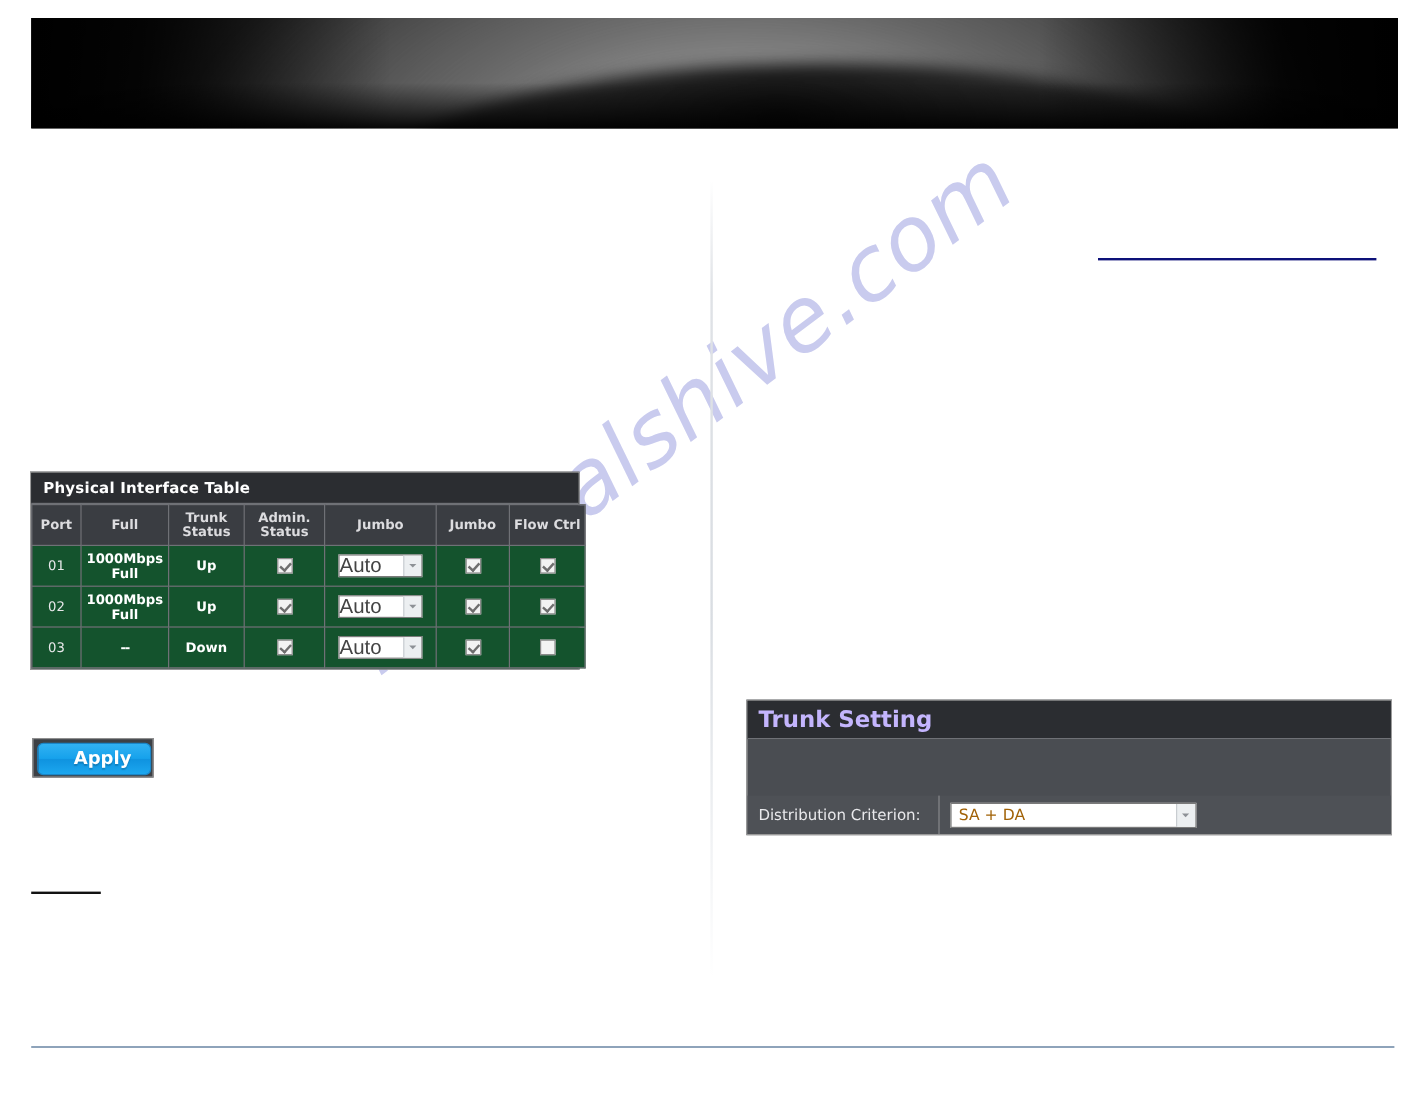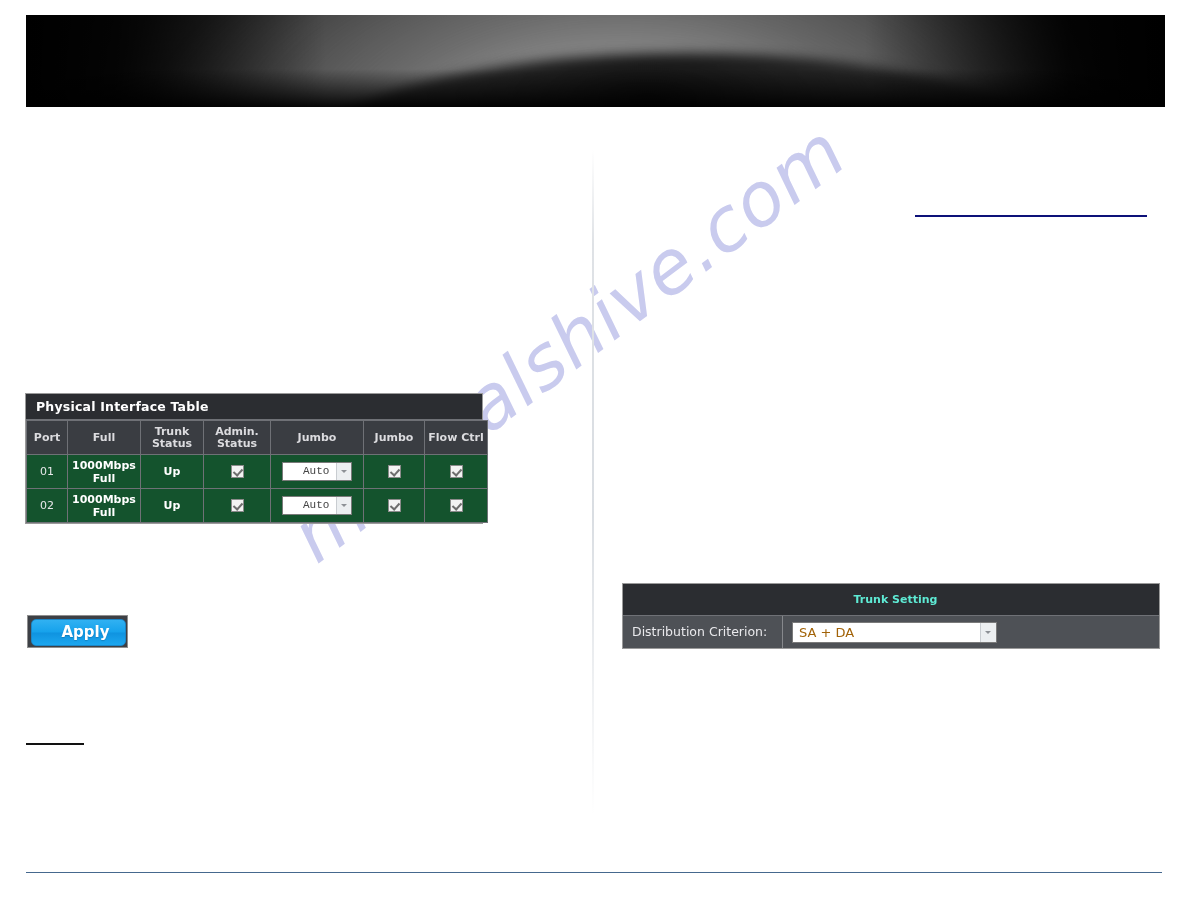--- a/index.html
+++ b/index.html
@@ -240,25 +240,25 @@
     height: 19px;
     background: #ffffff;
     border: 1px solid #7a7a7a;
     box-sizing: border-box;
     position: relative;
     text-align: left;
     vertical-align: middle;
   }
   .sel .sel-txt {
     display: block;
-    padding-left: 20px;
+    padding-left: 0;
     line-height: 17px;
-    font-size: 11px;
+    font-size: 17px;
     color: #444444;
-    font-family: Liberation Mono, monospace;
+    font-family: Liberation Sans, sans-serif;
   }
   .sel .sel-btn {
     position: absolute;
     right: 0;
     top: 0;
     width: 15px;
     height: 17px;
     background: #eceff1;
     border-left: 1px solid #c9cdd1;
     box-sizing: border-box;
@@ -310,32 +310,32 @@
     width: 538px;
     border: 1px solid #9a9a9a;
     box-sizing: border-box;
     background: #4a4d52;
   }
   #trunk .tr-title {
     height: 32px;
     line-height: 32px;
     padding-left: 9px;
     background: #2b2d31;
-    color: #5eead4;
-    font-size: 11px;
+    color: #c4b5fd;
+    font-size: 19px;
     font-weight: bold;
     border-bottom: 1px solid #6f7176;
     box-sizing: border-box;
-    text-align: center;
   }
   #trunk .tr-row {
     display: flex;
     align-items: center;
     height: 32px;
     background: #4e5156;
+    margin-top: 47px;
   }
   #trunk .tr-label {
     width: 160px;
     height: 32px;
     line-height: 32px;
     padding-left: 9px;
     color: #e9e9ec;
     font-size: 12.5px;
     border-right: 1px solid #86888c;
     box-sizing: border-box;
@@ -453,20 +453,36 @@
           <td>
             <span class="sel">
               <span class="sel-txt">Auto</span>
               <span class="sel-btn"></span>
             </span>
           </td>
           <td><span class="cbox checked"></span></td>
           <td><span class="cbox checked"></span></td>
         </tr>
 
+        <tr>
+          <td><span>03</span></td>
+          <td>
+            <span class="dash">--</span>
+          </td>
+          <td><span class="bold">Down</span></td>
+          <td><span class="cbox checked"></span></td>
+          <td>
+            <span class="sel">
+              <span class="sel-txt">Auto</span>
+              <span class="sel-btn"></span>
+            </span>
+          </td>
+          <td><span class="cbox checked"></span></td>
+          <td><span class="cbox"></span></td>
+        </tr>
       </tbody>
     </table>
   </div>
 
   <div id="apply-wrap">
     <div id="apply-btn">Apply</div>
   </div>
 
   <div id="trunk">
     <div class="tr-title">Trunk Setting</div>

